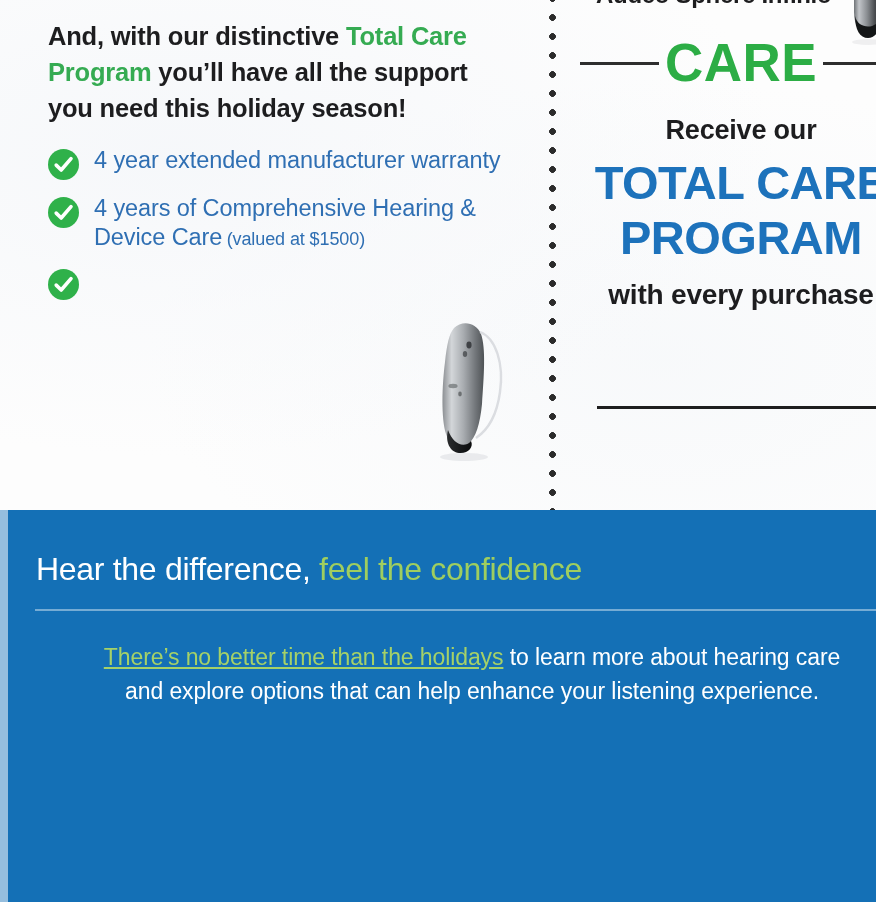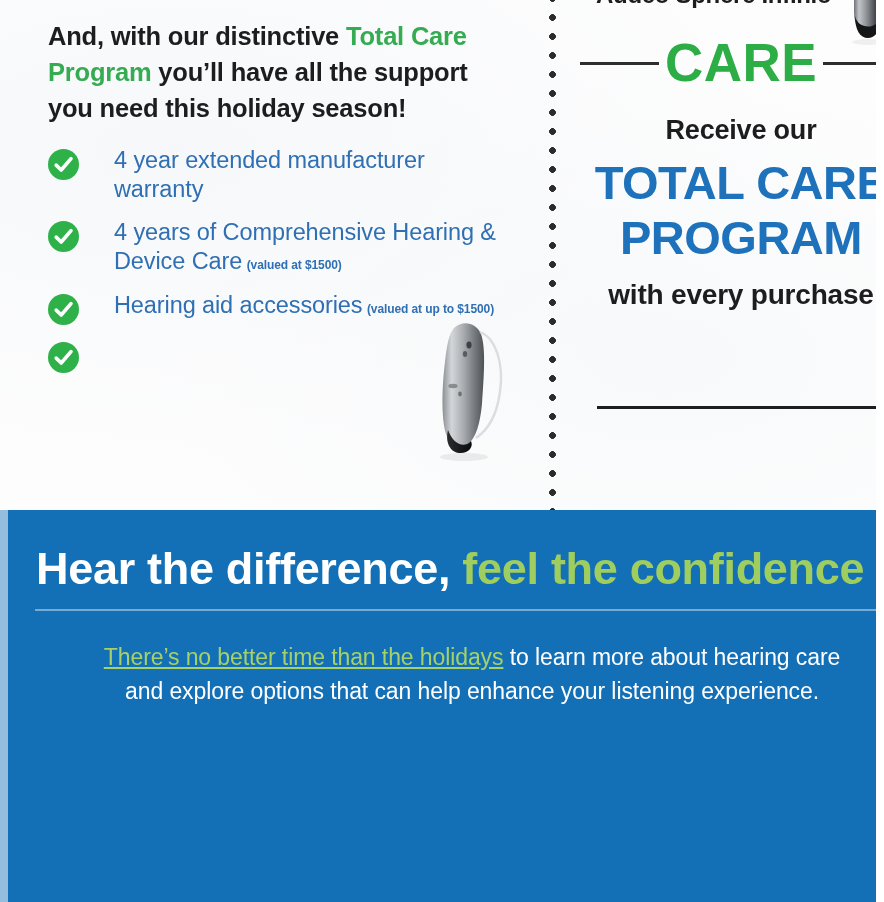--- a/index.html
+++ b/index.html
@@ -58,44 +58,43 @@
 
   #benefit-list {
     margin: 20px 0 0 0;
     padding: 0;
     list-style: none;
   }
   .benefit-item {
     display: flex;
     align-items: flex-start;
     margin-bottom: 14px;
-    gap: 20px;
   }
   .check-badge {
     flex: 0 0 auto;
     width: 31px;
     height: 31px;
     margin-right: 15px;
     margin-top: 3px;
   }
   .check-badge svg { display: block; width: 31px; height: 31px; }
 
   .benefit-text-wrap { padding-top: 0; }
   .benefit-main {
     font-size: 23.5px;
     line-height: 29px;
     color: #2f6fb3;
     font-weight: 400;
     letter-spacing: -0.1px;
   }
   .benefit-sub {
-    font-size: 12px;
+    font-size: 18px;
     line-height: 24px;
     color: #2f6fb3;
-    font-weight: 700;
+    font-weight: 400;
     letter-spacing: -0.1px;
   }
 
   
   #hearing-aid-left {
     position: absolute;
     left: 424px;
     top: 312px;
     width: 96px;
     height: 150px;
@@ -217,23 +216,23 @@
     position: absolute;
     left: 0; top: 0;
     width: 8px; height: 392px;
     background: #ffffff;
     opacity: 0.55;
   }
   #banner-headline {
     position: absolute;
     left: 36px;
     top: 33px;
-    font-size: 45px;
+    font-size: 32px;
     line-height: 52px;
-    font-weight: 700;
+    font-weight: 400;
     color: #ffffff;
     letter-spacing: -0.3px;
     white-space: nowrap;
   }
   .headline-accent { color: #9fce5f; }
 
   #banner-rule {
     position: absolute;
     left: 35px;
     top: 99px;
@@ -290,32 +289,20 @@
               <circle cx="15.5" cy="15.5" r="15.5" fill="#2fb14a"></circle>
               <path d="M8.2 16.1 L13.2 21.0 L23.0 9.6" fill="none" stroke="#ffffff" stroke-width="3.6" stroke-linecap="round" stroke-linejoin="round"></path>
             </svg>
           </span>
           <span class="benefit-text-wrap">
             <span class="benefit-main">4 years of Comprehensive Hearing &amp; Device Care</span>
             <span class="benefit-sub">(valued at $1500)</span>
           </span>
         </li>
 
-        <li class="benefit-item">
-          <span class="check-badge">
-            <svg viewBox="0 0 31 31" xmlns="http://www.w3.org/2000/svg">
-              <circle cx="15.5" cy="15.5" r="15.5" fill="#2fb14a"></circle>
-              <path d="M8.2 16.1 L13.2 21.0 L23.0 9.6" fill="none" stroke="#ffffff" stroke-width="3.6" stroke-linecap="round" stroke-linejoin="round"></path>
-            </svg>
-          </span>
-          <span class="benefit-text-wrap">
-            <span class="benefit-main">Hearing aid accessories</span>
-            <span class="benefit-sub">(valued at up to $1500)</span>
-          </span>
-        </li>
 
         <li class="benefit-item">
           <span class="check-badge">
             <svg viewBox="0 0 31 31" xmlns="http://www.w3.org/2000/svg">
               <circle cx="15.5" cy="15.5" r="15.5" fill="#2fb14a"></circle>
               <path d="M8.2 16.1 L13.2 21.0 L23.0 9.6" fill="none" stroke="#ffffff" stroke-width="3.6" stroke-linecap="round" stroke-linejoin="round"></path>
             </svg>
           </span>
         </li>
 

